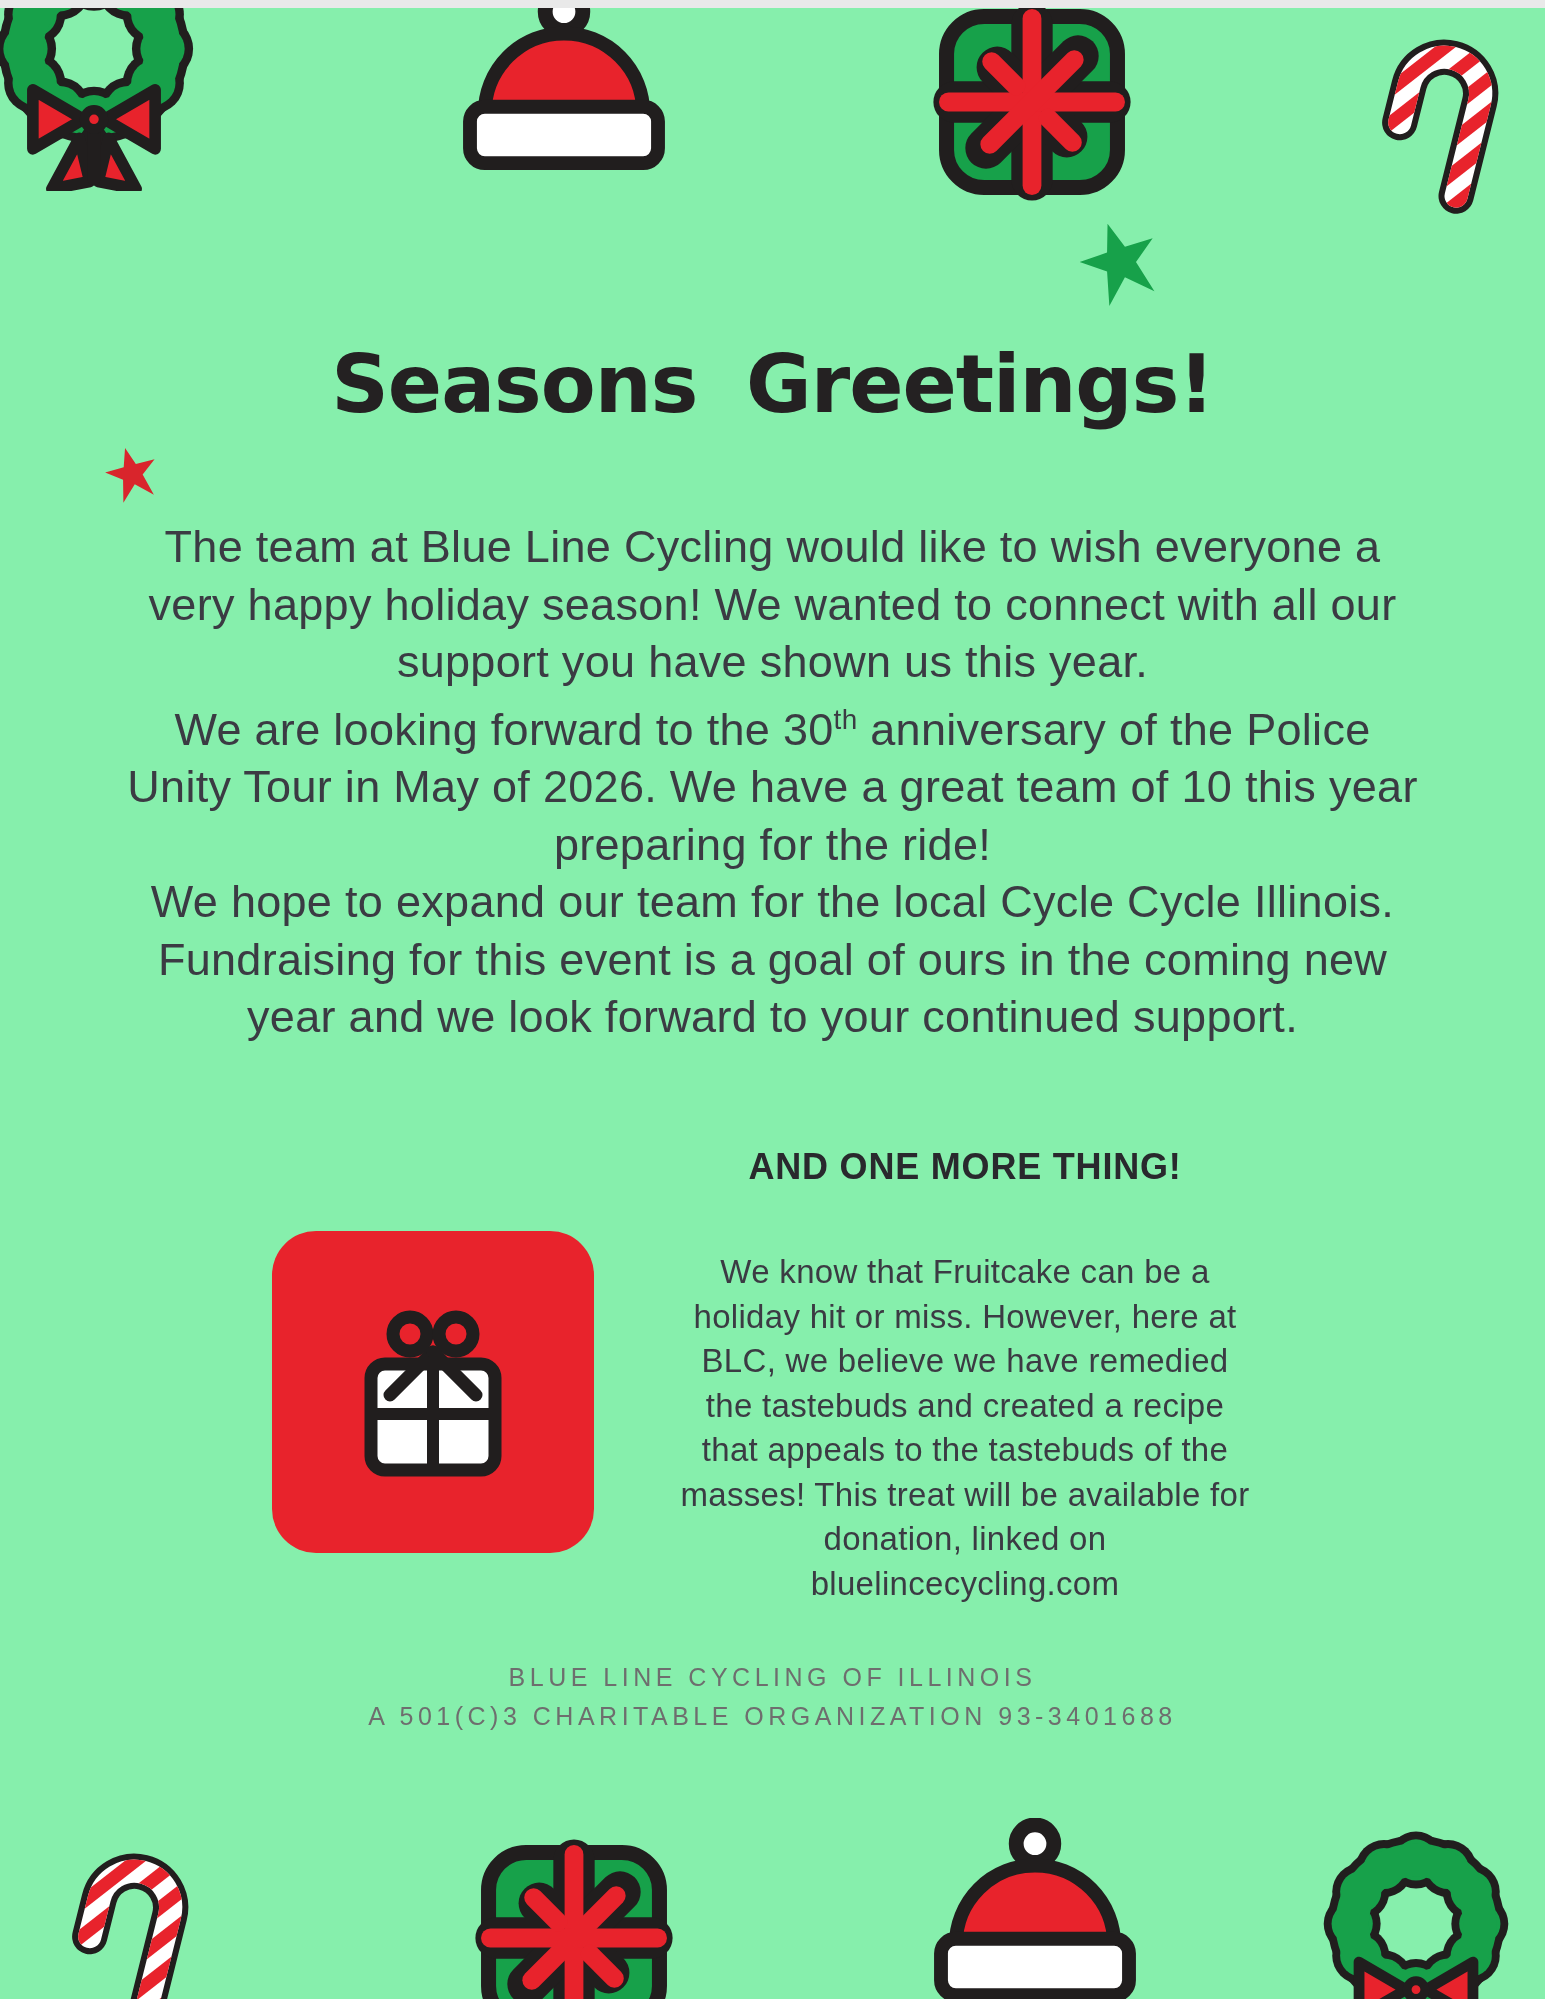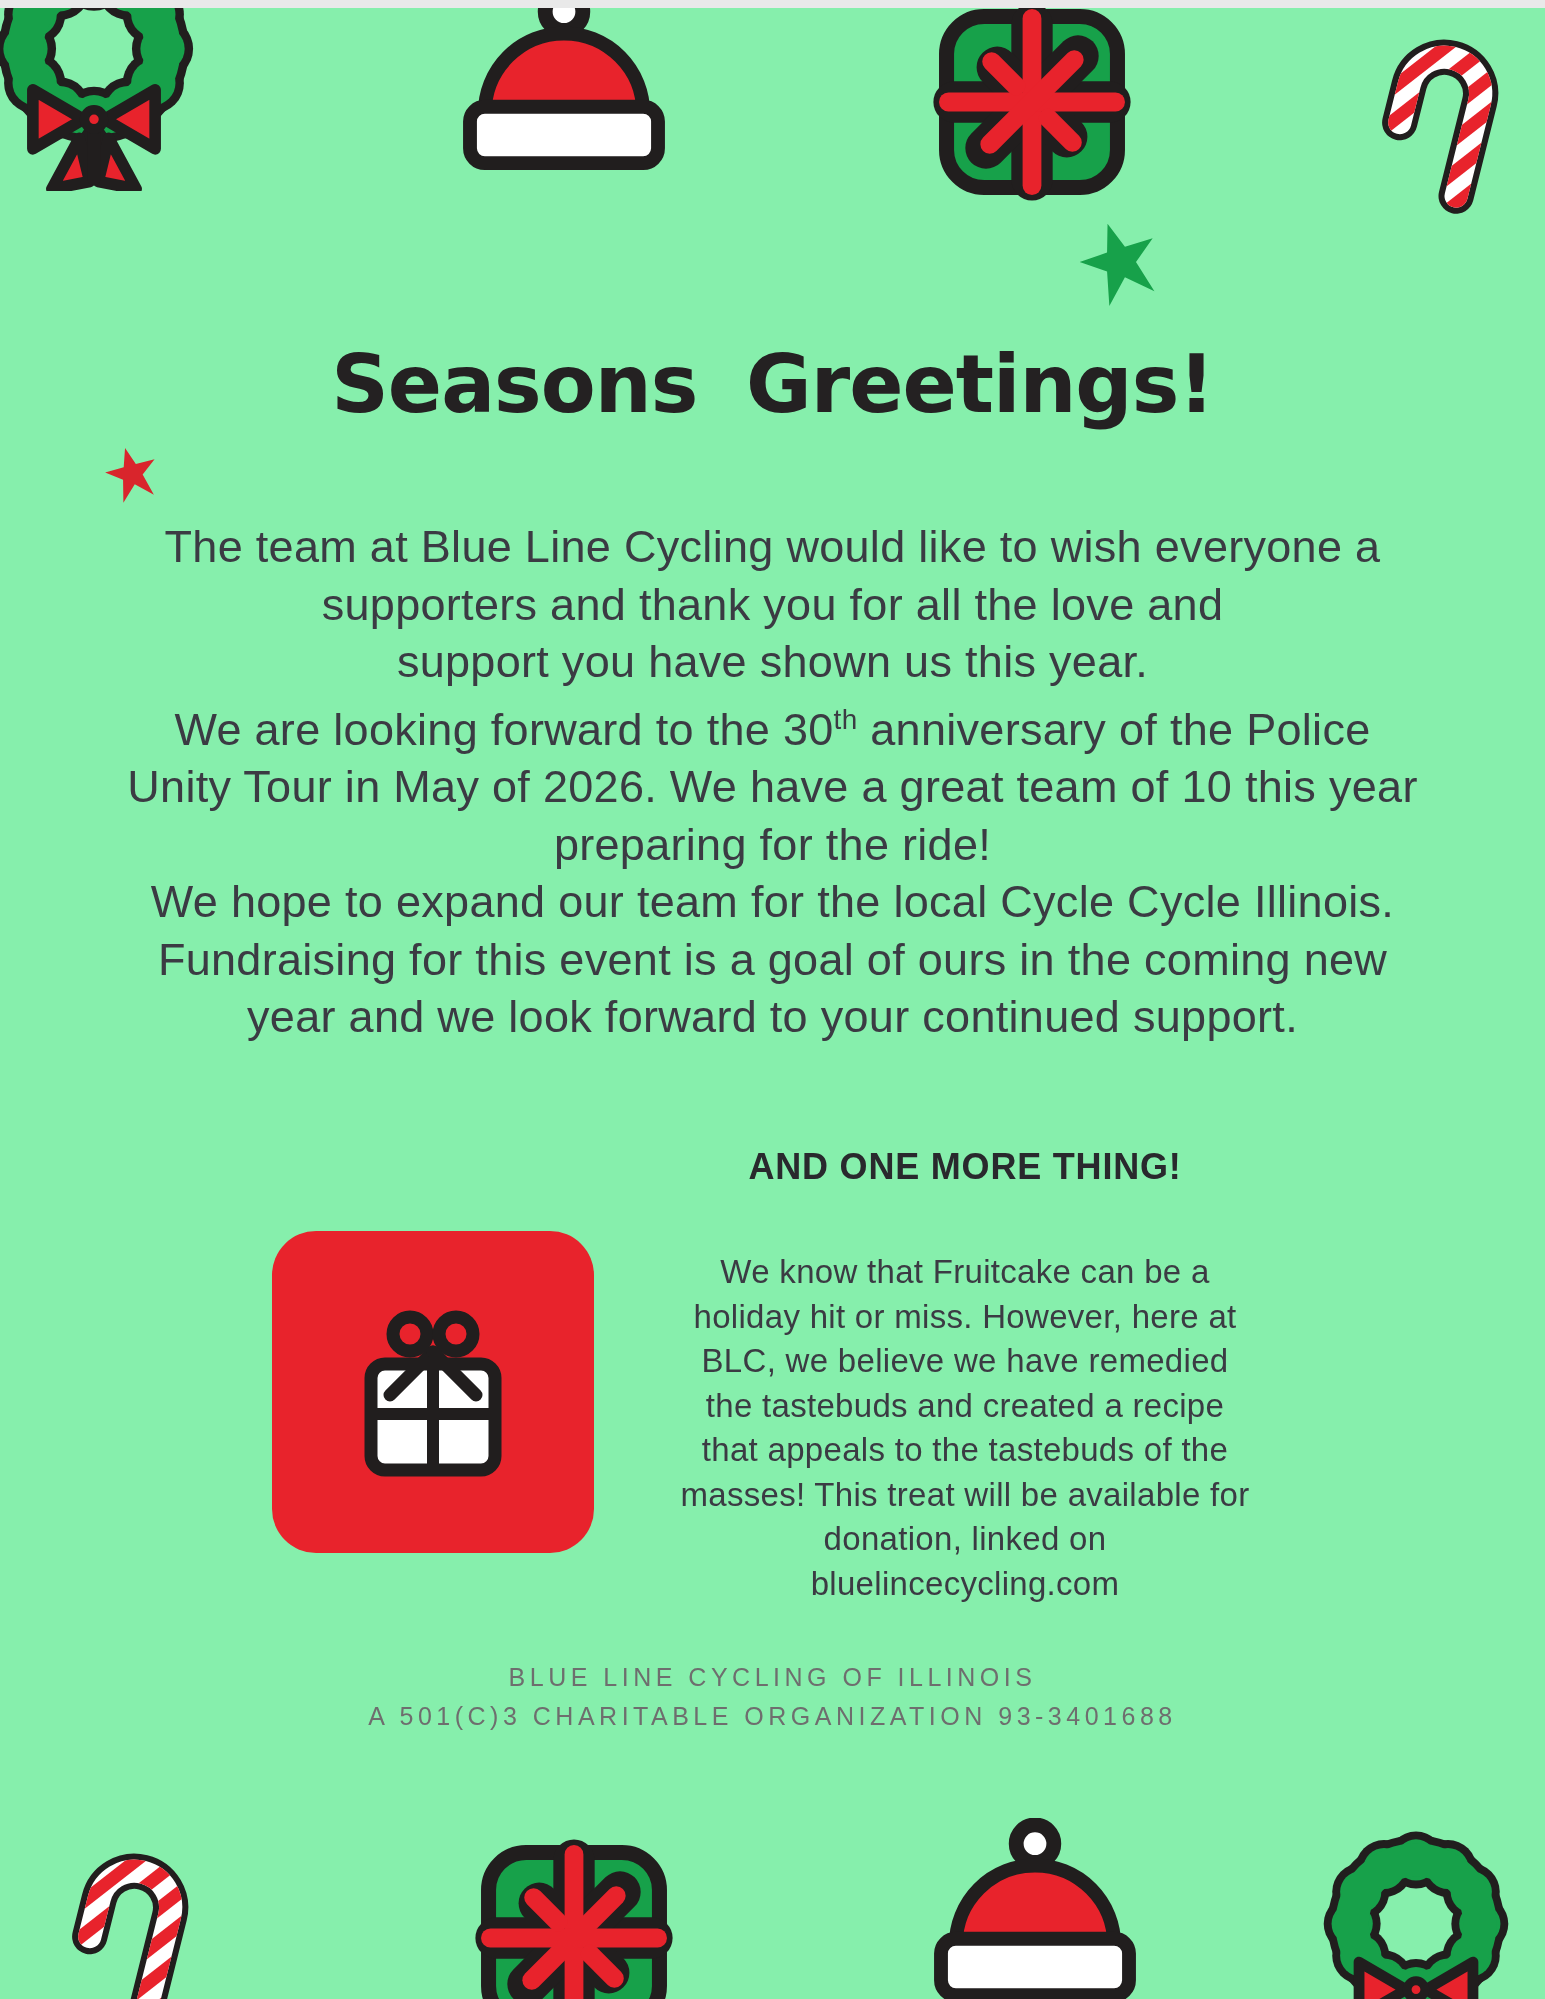--- a/index.html
+++ b/index.html
@@ -201,21 +201,21 @@
       <use href="#sym-candy"></use>
     </svg>
   <svg class="deco rot-n15" style="left:104px;top:438px" width="56" height="56" fill="#D9252C">
       <use href="#sym-star"></use>
     </svg>
 
   <div id="page-title">Seasons Greetings!</div>
 
   <div id="greeting">
     <div class="line">The team at Blue Line Cycling would like to wish everyone a</div>
-    <div class="line">supporters and thank you for all the love and</div>
+    <div class="line">very happy holiday season! We wanted to connect with all our</div>
     <div class="line">support you have shown us this year.</div>
     <div class="line"><span>We are looking forward to the 30</span><sup>th</sup><span> anniversary of the Police</span></div>
     <div class="line">Unity Tour in May of 2026. We have a great team of 10 this year</div>
     <div class="line">preparing for the ride!</div>
     <div class="line">We hope to expand our team for the local Cycle Cycle Illinois.</div>
     <div class="line">Fundraising for this event is a goal of ours in the coming new</div>
     <div class="line">year and we look forward to your continued support.</div>
   </div>
 
   <div id="more-heading">AND ONE MORE THING!</div>

